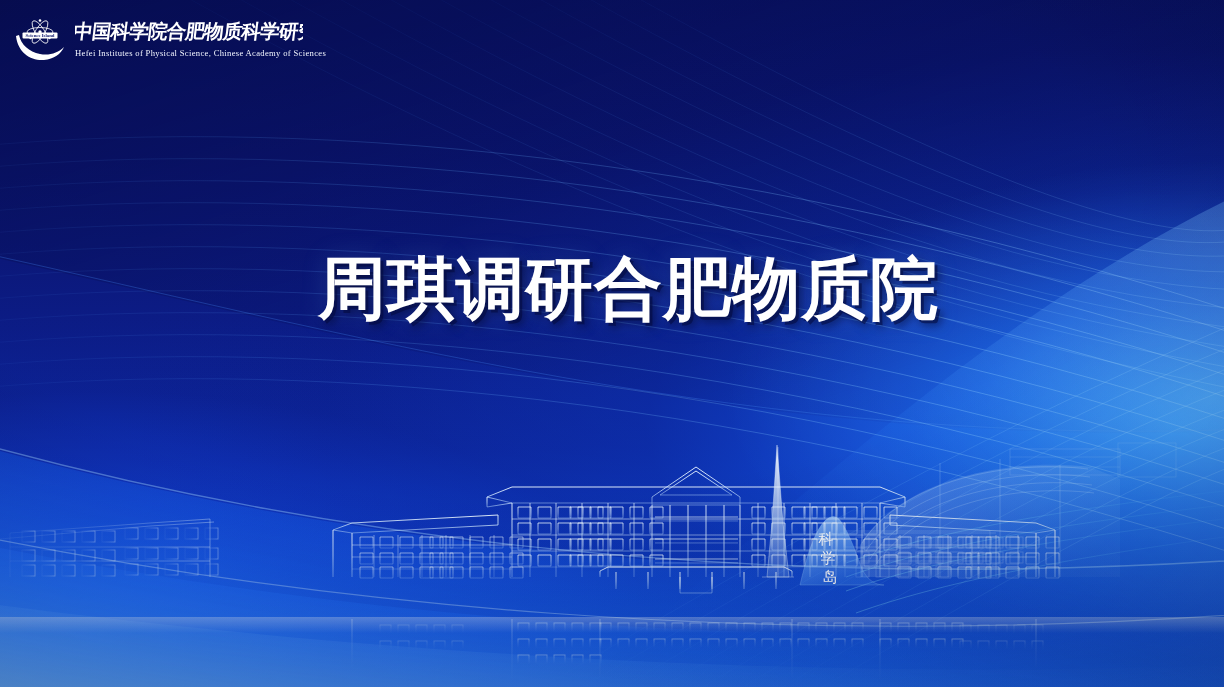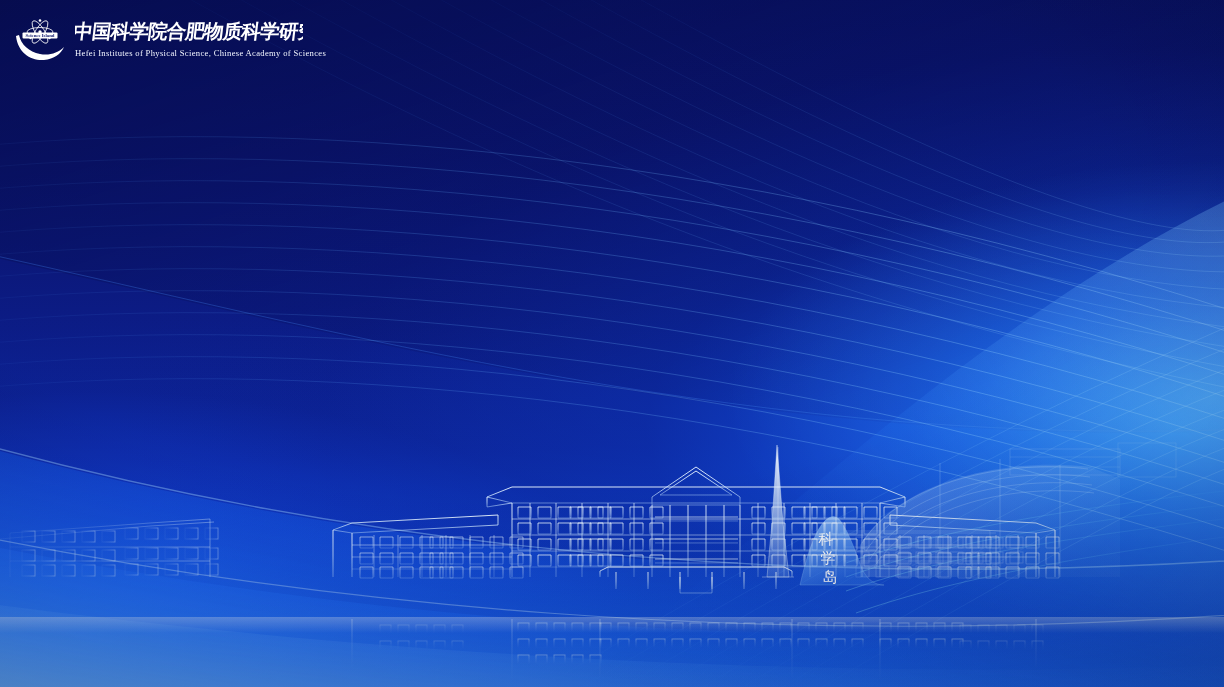--- a/index.html
+++ b/index.html
@@ -563,14 +563,15 @@
 
     <div class="logo-text">
 
       <svg class="logo-cn" viewBox="0 0 228 24">
         <text x="0" y="19" font-family="'DejaVu Sans','Liberation Sans',sans-serif" font-size="19.5" font-weight="bold" fill="#ffffff" letter-spacing="-0.8" transform="skewX(-7)">中国科学院合肥物质科学研究院</text>
       </svg>
       <div class="logo-en">Hefei Institutes of Physical Science, Chinese Academy of Sciences</div>
     </div>
   </div>
 
+  <div id="title">周琪调研合肥物质院</div>
 
 </div>
 
 </body></html>

